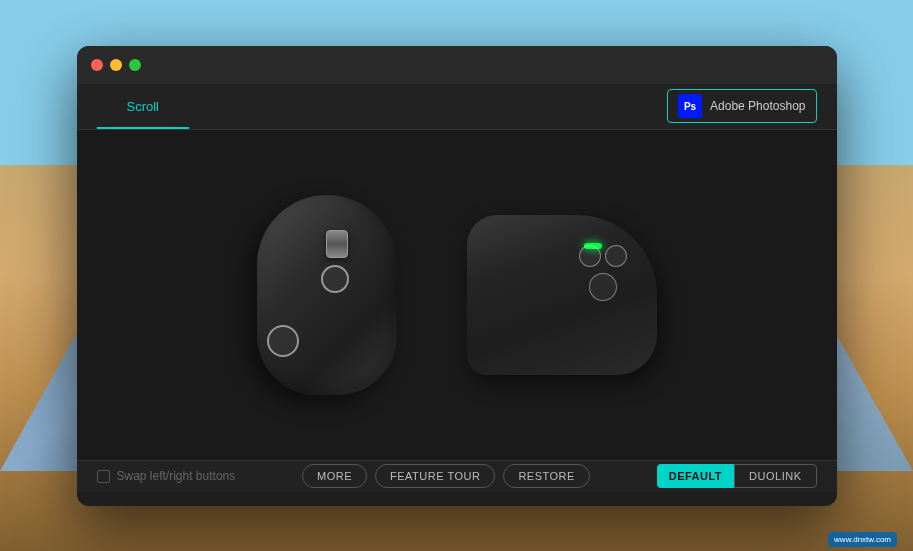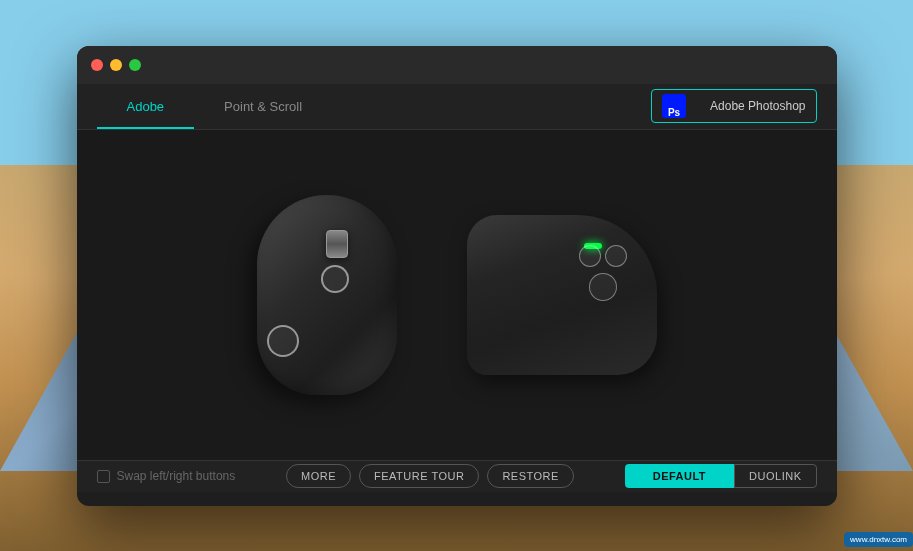--- a/index.html
+++ b/index.html
@@ -127,21 +127,21 @@
       color: #ccc;
       font-size: 12px;
     }
 
     .ps-icon {
       width: 24px;
       height: 24px;
       background: #001aff;
       border-radius: 3px;
       display: flex;
-      align-items: flex-end;
+      align-items: center;
       justify-content: center;
       color: #fff;
       font-size: 10px;
       font-weight: bold;
     }
 
     
     .main-content {
       height: calc(100% - 38px - 46px - 46px);
       background: #1a1a1a;
@@ -298,21 +298,21 @@
       border-radius: 12px;
       font-size: 11px;
       cursor: pointer;
       font-weight: 500;
       letter-spacing: 0.5px;
     }
 
     .spacer { flex: 1; }
 
     .btn-default {
-      padding: 5px 28px;
+      padding: 5px 12px;
       background: #00d4c8;
       border: none;
       color: #111;
       border-radius: 4px 0 0 4px;
       font-size: 11px;
       font-weight: 700;
       cursor: pointer;
       letter-spacing: 0.5px;
     }
 
@@ -325,21 +325,21 @@
       font-size: 11px;
       cursor: pointer;
       font-weight: 500;
       letter-spacing: 0.5px;
     }
 
     
     .watermark {
       position: absolute;
       bottom: 4px;
-      right: 0;
+      right: 16px;
       background: rgba(0,100,180,0.85);
       border-radius: 4px;
       padding: 3px 6px;
       z-index: 100;
     }
     .watermark-text {
       color: #fff;
       font-size: 8px;
     }
   </style>
@@ -355,31 +355,28 @@
   <div class="title-bar">
     <div class="traffic-lights">
       <div class="traffic-light tl-close"></div>
       <div class="traffic-light tl-minimize"></div>
       <div class="traffic-light tl-maximize"></div>
     </div>
   </div>
 
   <div class="tabs">
     <div class="tab active">
-      <span>Adobe</span>
-    </div>
-    <div class="tab">
-      <span>Point &amp; Scroll</span>
+      <span>Scroll</span>
     </div>
     <div class="tab-spacer"></div>
     <div class="app-badge">
       <div class="ps-icon">
         <span>Ps</span>
       </div>
-      <span style="color:#ccc;font-size:12px;margin-left:16px;">Adobe Photoshop</span>
+      <span style="color:#ccc;font-size:12px;">Adobe Photoshop</span>
     </div>
   </div>
 
   <div class="main-content">
     <div class="mice-container">
 
       <div class="mouse-front">
         <div class="mouse-body-front">
           <div class="mouse-scroll-wheel"></div>
           <div class="mouse-btn-circle mouse-btn-top"></div>

